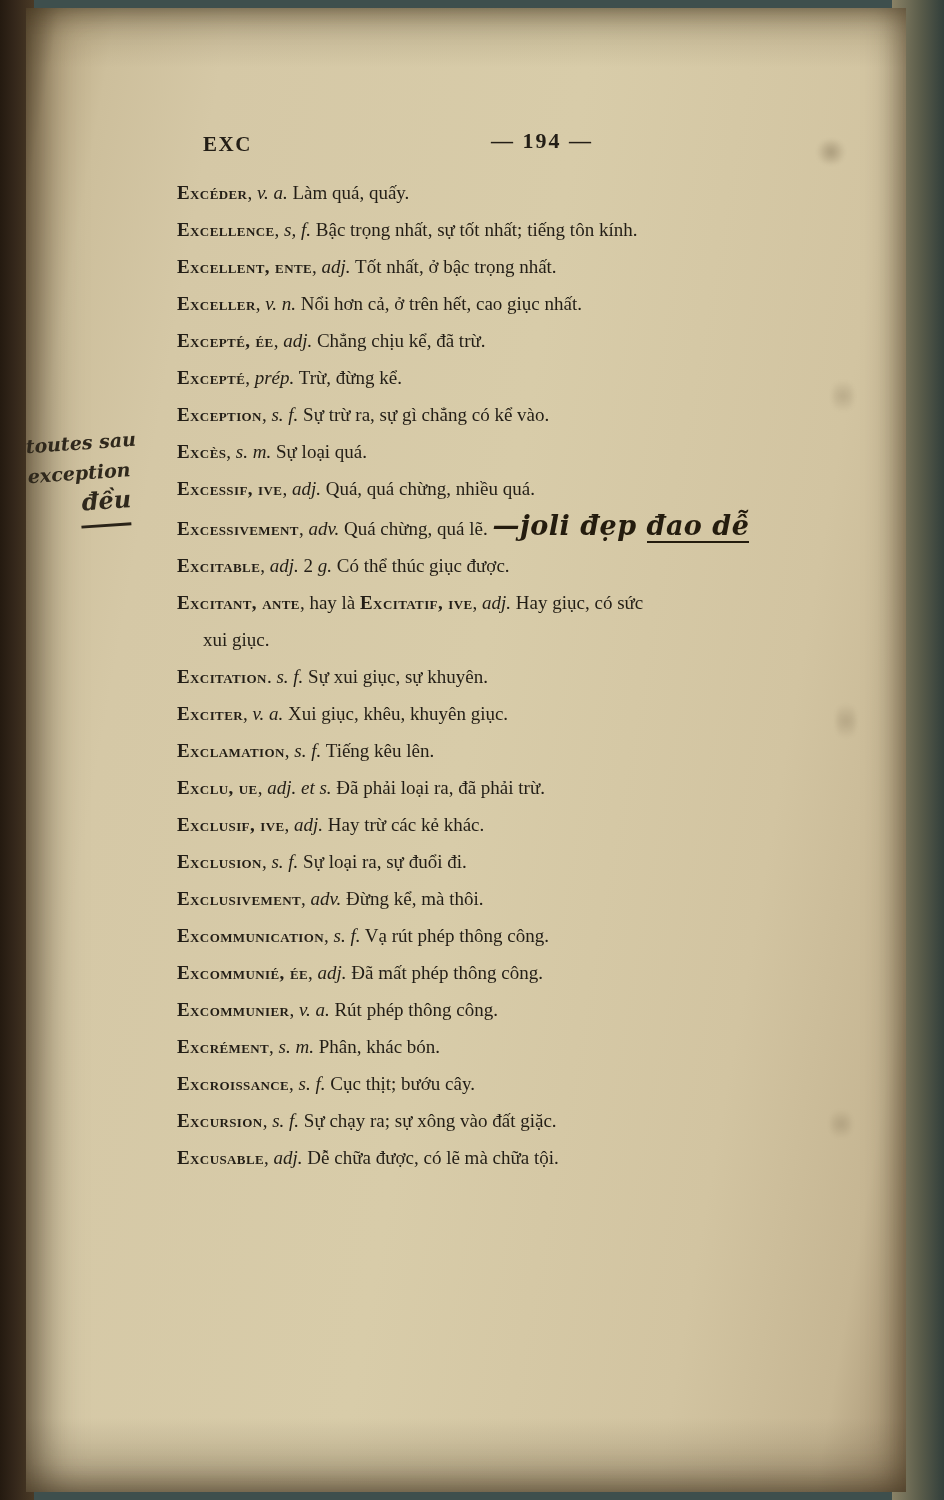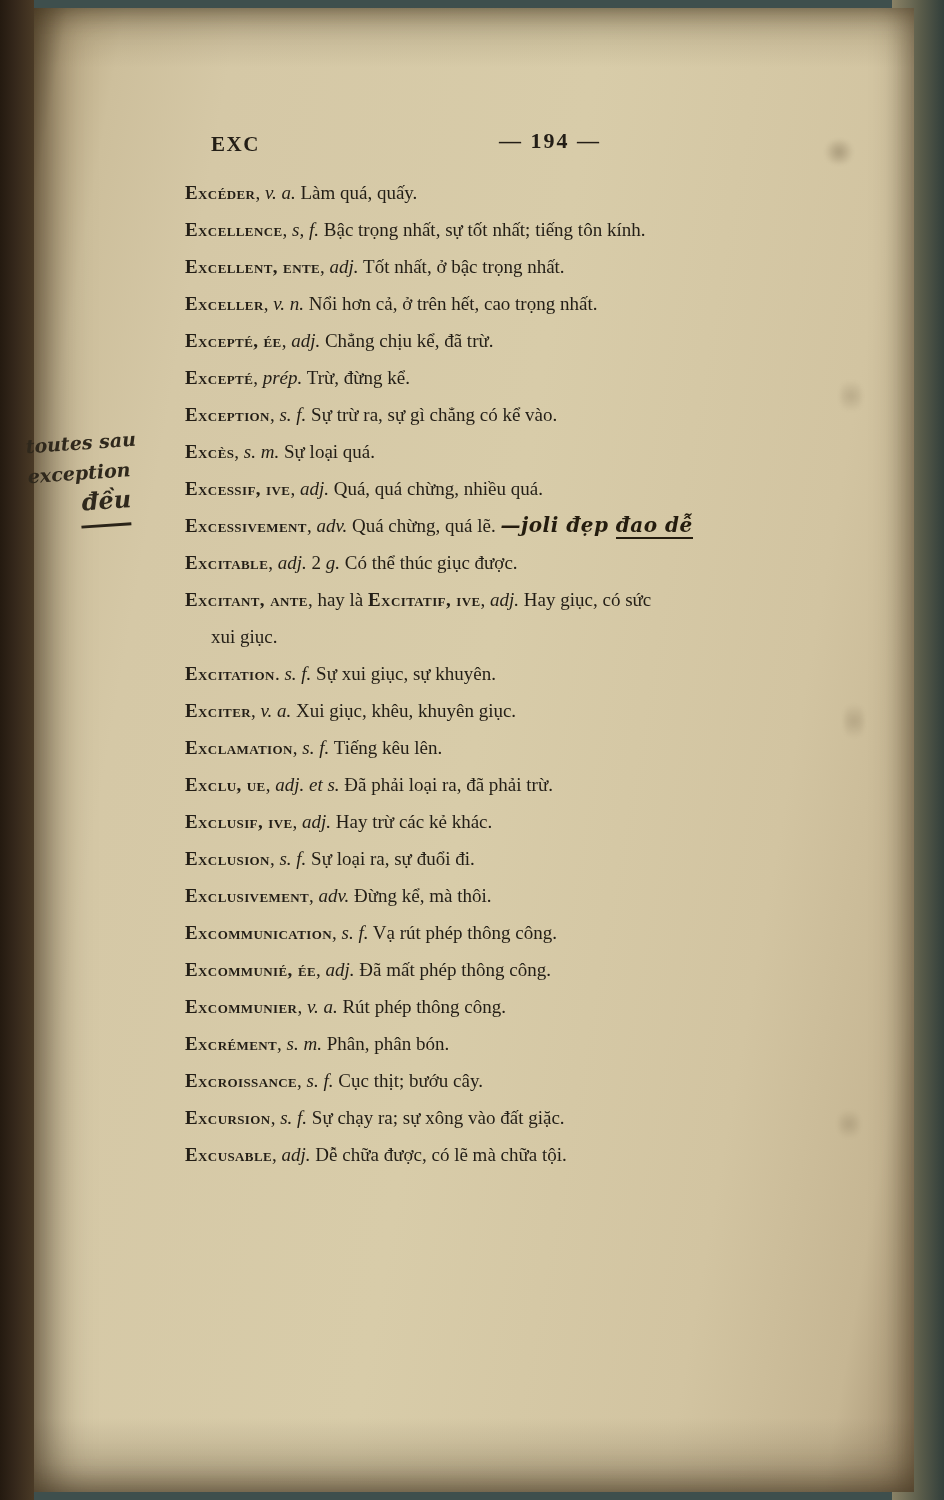--- a/index.html
+++ b/index.html
@@ -19,21 +19,20 @@
   .page {
     position:absolute; left:26px; top:8px; width:880px; height:1484px;
     background:
       linear-gradient(180deg, rgba(110,95,65,.28) 0%, rgba(0,0,0,0) 4%, rgba(0,0,0,0) 95%, rgba(95,80,55,.35) 100%),
       linear-gradient(100deg, #8f7f5f 0%, #bcab87 3%, #cdbf9c 8%, #d5c8a6 18%, #d8cca9 50%, #d2c4a1 78%, #c6b693 92%, #a39070 100%);
     box-shadow:
       inset -20px 0 30px -10px rgba(60,45,25,.5),
       inset 28px 0 40px -12px rgba(40,25,10,.55),
       inset 0 -22px 34px -12px rgba(70,55,35,.4),
       inset 0 16px 26px -12px rgba(90,75,50,.35);
-    margin-left: 8px;
   }
   .content { position:absolute; left:151px; top:120px; width:706px; color:#231e16; }
   .header { position:relative; height:38px; }
   .section-label {
     position:absolute; left:26px; top:4px;
     font-weight:700; font-size:21px; letter-spacing:1.5px;
   }
   .page-number {
     position:absolute; left:0; right:0; top:0; text-align:center;
     font-weight:700; font-size:22px; letter-spacing:2px;
@@ -42,21 +41,21 @@
   .entries { margin-top:8px; }
   .entry {
     margin:0; padding-left:26px; text-indent:-26px;
     font-size:19px; line-height:37px;
   }
   .seg-sc { font-variant:small-caps; font-weight:700; letter-spacing:.4px; }
   .seg-r  { }
   .seg-i  { font-style:italic;text-align:center; }
   .seg-hw, .seg-hwu {
     font-family:"DejaVu Serif",serif; font-style:italic; font-weight:700;
-    font-size:20px; letter-spacing:.5px; color:#241c0e;
+    font-size:27px; letter-spacing:.5px; color:#241c0e;
   }
   .seg-hwu { border-bottom:2px solid #241c0e; }
   .margin-note {
     position:absolute; left:28px; top:426px; width:150px;
     transform:rotate(-4deg);
     font-family:"DejaVu Serif",serif; font-style:italic; font-weight:700;
     color:#2f281c; font-size:19px; line-height:30px;
   }
   .hw-line-last { font-size:24px; padding-left:52px; }
   .hw-dash { margin:8px 0 0 50px; width:50px; border-top:3px solid #2a2318; }
@@ -84,40 +83,40 @@
 
     <div class="content">
       <div class="header">
         <span class="section-label">EXC</span>
         <span class="page-number">— 194 —</span>
       </div>
       <div class="entries">
           <p class="entry"><span class="seg-sc">Excéder</span><span class="seg-r">, </span><span class="seg-i">v. a.</span><span class="seg-r"> Làm quá, quấy.</span></p>
           <p class="entry"><span class="seg-sc">Excellence</span><span class="seg-r">, </span><span class="seg-i">s, f.</span><span class="seg-r"> Bậc trọng nhất, sự tốt nhất; tiếng tôn kính.</span></p>
           <p class="entry"><span class="seg-sc">Excellent, ente</span><span class="seg-r">, </span><span class="seg-i">adj.</span><span class="seg-r"> Tốt nhất, ở bậc trọng nhất.</span></p>
-          <p class="entry"><span class="seg-sc">Exceller</span><span class="seg-r">, </span><span class="seg-i">v. n.</span><span class="seg-r"> Nổi hơn cả, ở trên hết, cao trọng nhất.</span></p>
+          <p class="entry"><span class="seg-sc">Exceller</span><span class="seg-r">, </span><span class="seg-i">v. n.</span><span class="seg-r"> Nổi hơn cả, ở trên hết, cao giục nhất.</span></p>
           <p class="entry"><span class="seg-sc">Excepté, ée</span><span class="seg-r">, </span><span class="seg-i">adj.</span><span class="seg-r"> Chẳng chịu kể, đã trừ.</span></p>
           <p class="entry"><span class="seg-sc">Excepté</span><span class="seg-r">, </span><span class="seg-i">prép.</span><span class="seg-r"> Trừ, đừng kể.</span></p>
           <p class="entry"><span class="seg-sc">Exception</span><span class="seg-r">, </span><span class="seg-i">s. f.</span><span class="seg-r"> Sự trừ ra, sự gì chẳng có kể vào.</span></p>
           <p class="entry"><span class="seg-sc">Excès</span><span class="seg-r">, </span><span class="seg-i">s. m.</span><span class="seg-r"> Sự loại quá.</span></p>
           <p class="entry"><span class="seg-sc">Excessif, ive</span><span class="seg-r">, </span><span class="seg-i">adj.</span><span class="seg-r"> Quá, quá chừng, nhiều quá.</span></p>
           <p class="entry"><span class="seg-sc">Excessivement</span><span class="seg-r">, </span><span class="seg-i">adv.</span><span class="seg-r"> Quá chừng, quá lẽ. </span><span class="seg-hw">—joli đẹp </span><span class="seg-hwu">đao dễ</span></p>
           <p class="entry"><span class="seg-sc">Excitable</span><span class="seg-r">, </span><span class="seg-i">adj.</span><span class="seg-r"> 2 </span><span class="seg-i">g.</span><span class="seg-r"> Có thể thúc giục được.</span></p>
           <p class="entry"><span class="seg-sc">Excitant, ante</span><span class="seg-r">, hay là </span><span class="seg-sc">Excitatif, ive</span><span class="seg-r">, </span><span class="seg-i">adj.</span><span class="seg-r"> Hay giục, có sức</span><br><span class="seg-r">xui giục.</span></p>
           <p class="entry"><span class="seg-sc">Excitation</span><span class="seg-r">. </span><span class="seg-i">s. f.</span><span class="seg-r"> Sự xui giục, sự khuyên.</span></p>
           <p class="entry"><span class="seg-sc">Exciter</span><span class="seg-r">, </span><span class="seg-i">v.  a.</span><span class="seg-r"> Xui giục, khêu, khuyên giục.</span></p>
           <p class="entry"><span class="seg-sc">Exclamation</span><span class="seg-r">, </span><span class="seg-i">s. f.</span><span class="seg-r"> Tiếng kêu lên.</span></p>
           <p class="entry"><span class="seg-sc">Exclu, ue</span><span class="seg-r">, </span><span class="seg-i">adj. et s.</span><span class="seg-r"> Đã phải loại ra, đã phải trừ.</span></p>
           <p class="entry"><span class="seg-sc">Exclusif, ive</span><span class="seg-r">, </span><span class="seg-i">adj.</span><span class="seg-r"> Hay trừ các kẻ khác.</span></p>
           <p class="entry"><span class="seg-sc">Exclusion</span><span class="seg-r">, </span><span class="seg-i">s. f.</span><span class="seg-r"> Sự loại ra, sự đuổi đi.</span></p>
           <p class="entry"><span class="seg-sc">Exclusivement</span><span class="seg-r">, </span><span class="seg-i">adv.</span><span class="seg-r"> Đừng kể, mà thôi.</span></p>
           <p class="entry"><span class="seg-sc">Excommunication</span><span class="seg-r">, </span><span class="seg-i">s. f.</span><span class="seg-r"> Vạ rút phép thông công.</span></p>
           <p class="entry"><span class="seg-sc">Excommunié, ée</span><span class="seg-r">, </span><span class="seg-i">adj.</span><span class="seg-r"> Đã mất phép thông công.</span></p>
           <p class="entry"><span class="seg-sc">Excommunier</span><span class="seg-r">, </span><span class="seg-i">v. a.</span><span class="seg-r"> Rút phép thông công.</span></p>
-          <p class="entry"><span class="seg-sc">Excrément</span><span class="seg-r">, </span><span class="seg-i">s. m.</span><span class="seg-r"> Phân, phân bón.</span></p>
+          <p class="entry"><span class="seg-sc">Excrément</span><span class="seg-r">, </span><span class="seg-i">s. m.</span><span class="seg-r"> Phân, khác bón.</span></p>
           <p class="entry"><span class="seg-sc">Excroissance</span><span class="seg-r">, </span><span class="seg-i">s. f.</span><span class="seg-r"> Cục thịt; bướu cây.</span></p>
           <p class="entry"><span class="seg-sc">Excursion</span><span class="seg-r">, </span><span class="seg-i">s. f.</span><span class="seg-r"> Sự chạy ra; sự xông vào đất giặc.</span></p>
           <p class="entry"><span class="seg-sc">Excusable</span><span class="seg-r">, </span><span class="seg-i">adj.</span><span class="seg-r"> Dễ chữa được, có lẽ mà chữa tội.</span></p>
         </div>
     </div>
   </div>
 
   <div class="margin-note">
     <div id="margin-lines">
         <div>toutes sau</div>

